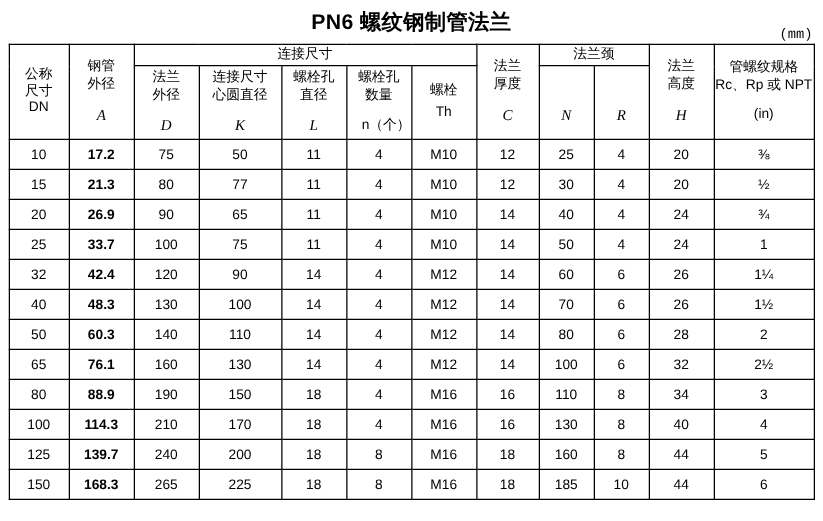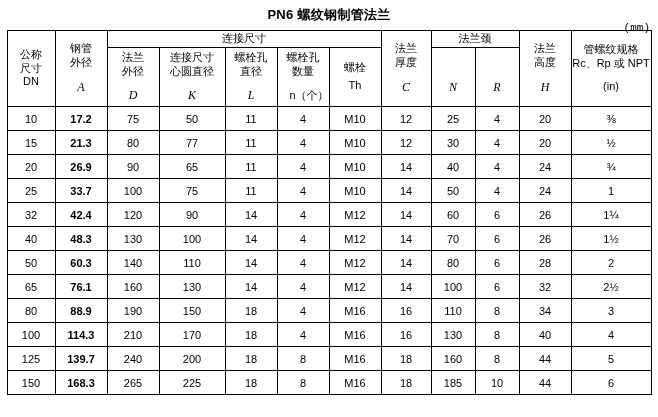--- a/index.html
+++ b/index.html
@@ -17,21 +17,21 @@
   }
   .page {
     width: 658px;
     height: 417px;
     position: relative;
     box-sizing: border-box;
     padding: 0;
   }
   .title {
     text-align: center;
-    font-size: 13px;
+    font-size: 17px;
     font-weight: bold;
     font-family: "Liberation Sans", "DejaVu Sans", sans-serif;
     padding-top: 6px;
     padding-bottom: 2px;
     letter-spacing: 0.3px;
   }
   .unit {
     position: absolute;
     right: 8px;
     top: 22px;

